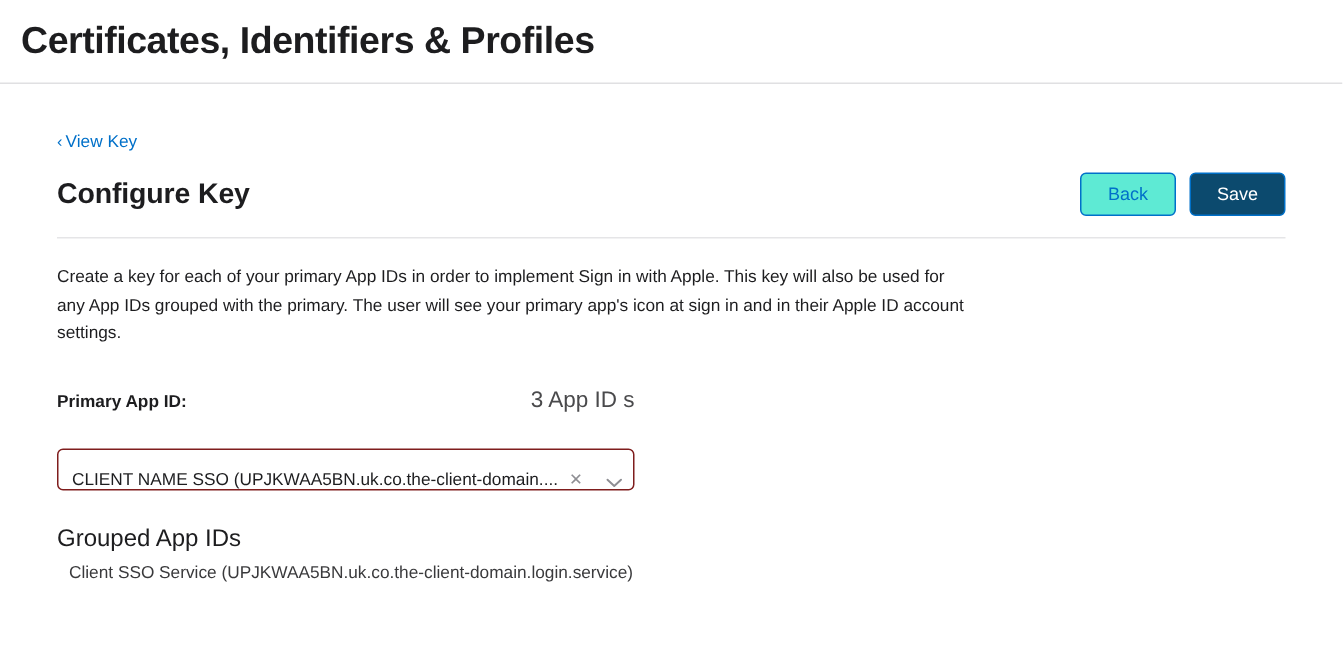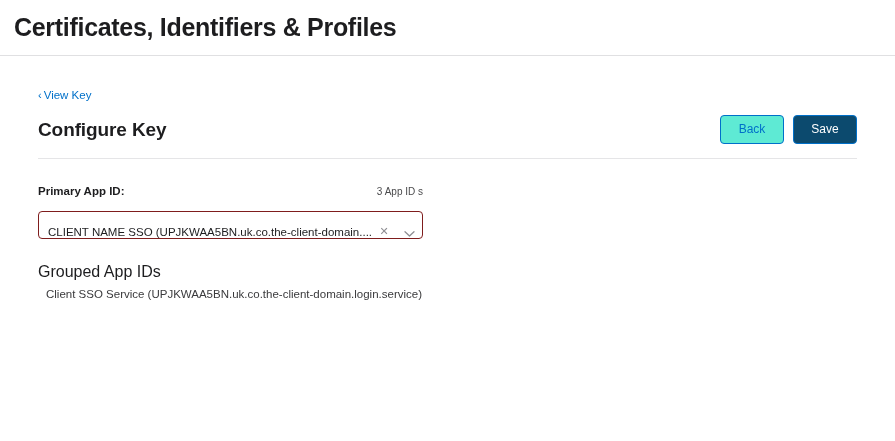--- a/index.html
+++ b/index.html
@@ -101,29 +101,29 @@
   }
   
   .field-block {
     margin-top: 26px;
     width: 385px;
   }
   .field-head {
     display: flex;
     align-items: baseline;
     justify-content: space-between;
-    margin-bottom: 14px;
+    margin-bottom: 24px;
   }
   .field-label {
     font-size: 11.5px;
     font-weight: bold;
     color: #1d1d1f;
   }
   .field-count {
-    font-size: 10px;
+    font-size: 15px;
     color: #4a4a4c;
   }
   .select-wrap {
     display: flex;
     align-items: flex-end;
     height: 28px;
     border: 1px solid #7f1d1d;
     border-radius: 4px;
     background: #ffffff;
     overflow: hidden;
@@ -199,20 +199,21 @@
     </div>
 
     <div class="title-row">
       <h2>Configure Key</h2>
       <div class="btn-group">
         <div class="btn btn-secondary">Back</div>
         <div class="btn btn-primary">Save</div>
       </div>
     </div>
 
+    <p class="desc">Create a key for each of your primary App IDs in order to implement Sign in with Apple. This key will also be used for any App IDs grouped with the primary. The user will see your primary app's icon at sign in and in their Apple ID account settings.</p>
 
     <div class="field-block">
       <div class="field-head">
         <span class="field-label">Primary App ID:</span>
         <span class="field-count">3 App ID s</span>
       </div>
       <div class="select-wrap">
         <div class="select-value">CLIENT NAME SSO (UPJKWAA5BN.uk.co.the-client-domain....</div>
         <div class="clear-btn">✕</div>
         <div class="divider-v"></div>

